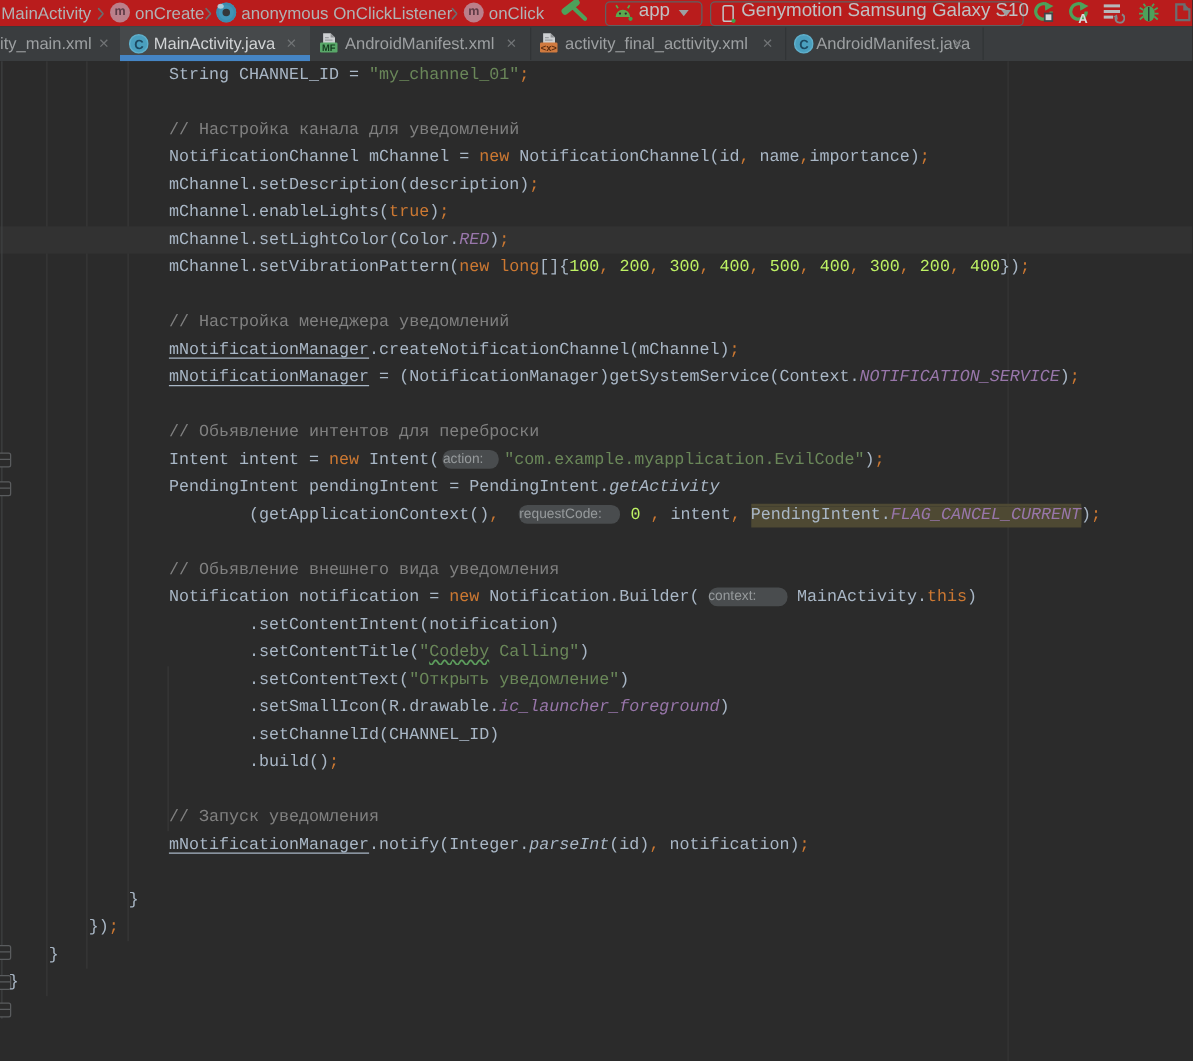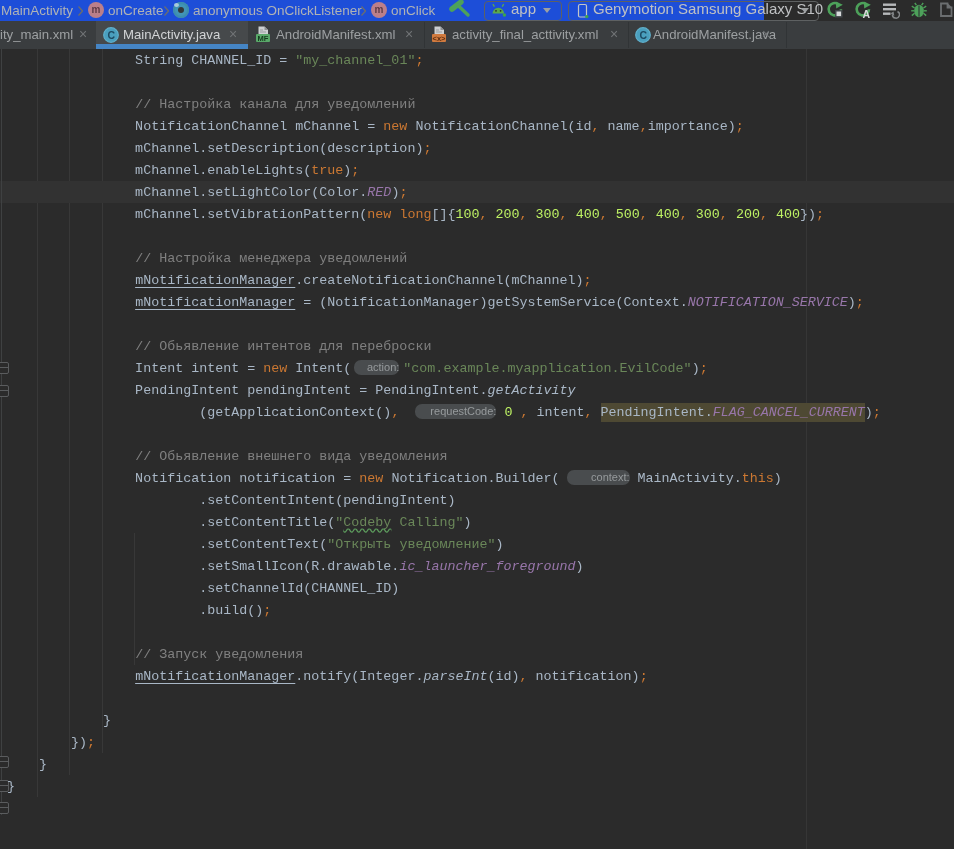--- a/index.html
+++ b/index.html
@@ -1,19 +1,19 @@
 <!DOCTYPE html>
 <html><head>
 <meta charset="utf-8">
 <style>
   html,body{margin:0;padding:0}
   body{-webkit-font-smoothing:antialiased;width:954px;height:849px;overflow:hidden;background:#2b2b2b;position:relative;font-family:"Liberation Sans",sans-serif}
   .abs{position:absolute}
   
-  #crumbs{position:absolute;left:0;top:0;width:764px;height:21px;background:#1d4ed8}
+  #crumbs{position:absolute;left:0;top:0;width:954px;height:21px;background:#b91c1c}
   .bc{position:absolute;top:0;height:21px;line-height:21px;font-size:13.5px;color:#b0b3b5;white-space:nowrap}
   .chev{position:absolute;top:6px;width:5px;height:10px}
   .mico{position:absolute;top:2px;width:16px;height:16px;border-radius:50%;background:#bb7f8a;text-align:center;line-height:15px;font-size:10px;font-weight:bold;color:#5e3b46}
   .aico{position:absolute;top:2px;width:16px;height:16px;border-radius:50%;background:#4194b6;box-shadow:inset 0 0 0 2px #3c8cae}
   .aico:before{content:"";position:absolute;left:5px;top:5px;width:6px;height:6px;border-radius:50%;background:#34383a}
   .aico:after{content:"";position:absolute;left:1px;top:1px;width:5px;height:4px;border-radius:50%;background:#bcd6e2;opacity:.85}
   
   #tabs{position:absolute;left:0;top:21px;width:954px;height:28px;background:#3a3d3f}
   .tab-sep{position:absolute;top:22px;width:1px;height:26px;background:#313436}
   .tabtxt{position:absolute;top:21px;height:27px;line-height:27px;font-size:13.2px;color:#9da0a2;white-space:nowrap}
@@ -29,21 +29,21 @@
   .k{color:#cc7832}
   .s{color:#6a8759}
   .n{color:#bef264}
   .c{color:#808080}
   .p{color:#cc7832}
   .i{color:#9876aa;font-style:italic}
   .sm{font-style:italic}
   .u{text-decoration:underline;text-underline-offset:3px}
   .w{color:#6a8759;text-decoration:underline wavy #5c9c5c;text-underline-offset:2px}
   .hl{background:#4e4933;box-shadow:0 2px 0 #4e4933,0 -2px 0 #4e4933}
-  .hint{display:inline-block;vertical-align:1px;height:15px;line-height:15px;border-radius:7px;background:#494c4e;color:#969a9c;font-family:"Liberation Sans",sans-serif;font-size:11px;text-align:right}
+  .hint{display:inline-block;vertical-align:1px;height:15px;line-height:15px;border-radius:7px;background:#494c4e;color:#969a9c;font-family:"Liberation Sans",sans-serif;font-size:11px;text-align:left}
   
   #gut-line{position:absolute;left:1px;top:0;width:1px;height:766px;background:#3f4142}
   .knob{position:absolute;left:-3px;width:10px;height:10px;border:1px solid #5a5c5e;border-radius:2px;background:#2b2b2b}
   .knob:after{content:"";position:absolute;left:0;right:0;top:4px;height:1px;background:#5a5c5e}
   
   .combo{position:absolute;top:1px;height:18px;border:1px solid #5e6162;border-radius:4px}
   .combotxt{position:absolute;top:0;height:18px;line-height:18px;font-size:15px;color:#bfc1c3;white-space:nowrap}
   .caret-down{position:absolute;width:0;height:0;border-left:4px solid transparent;border-right:4px solid transparent;border-top:5px solid #9da0a2}
 </style>
 </head>
@@ -204,21 +204,21 @@
 <div class="ln">                <span class="u">mNotificationManager</span>.createNotificationChannel(mChannel)<span class="p">;</span></div>
 <div class="ln">                <span class="u">mNotificationManager</span> = (NotificationManager)getSystemService(Context.<span class="i">NOTIFICATION_SERVICE</span>)<span class="p">;</span></div>
 <div class="ln"></div>
 <div class="ln">                <span class="c">// Обьявление интентов для переброски</span></div>
 <div class="ln">                Intent intent = <span class="k">new</span> Intent(<span class="hint" style="width:45px;margin-left:3px;margin-right:4px">action:</span><span class="s">"com.example.myapplication.EvilCode"</span>)<span class="p">;</span></div>
 <div class="ln">                PendingIntent pendingIntent = PendingIntent.<span class="sm">getActivity</span></div>
 <div class="ln">                        (getApplicationContext()<span class="p">,</span> <span class="hint" style="width:81px;margin-left:8px;margin-right:0px">requestCode:</span> <span class="n">0</span> <span class="p">,</span> intent<span class="p">,</span> <span class="hl">PendingIntent.<span class="i">FLAG_CANCEL_CURRENT</span></span>)<span class="p">;</span></div>
 <div class="ln"></div>
 <div class="ln">                <span class="c">// Обьявление внешнего вида уведомления</span></div>
 <div class="ln">                Notification notification = <span class="k">new</span> Notification.Builder(<span class="hint" style="width:63px;margin-left:7px;margin-right:0px">context:</span> MainActivity.<span class="k">this</span>)</div>
-<div class="ln">                        .setContentIntent(pendingIntent)</div>
+<div class="ln">                        .setContentIntent(notification)</div>
 <div class="ln">                        .setContentTitle(<span class="s">"</span><span class="w">Codeby</span><span class="s"> Calling"</span>)</div>
 <div class="ln">                        .setContentText(<span class="s">"Открыть уведомление"</span>)</div>
 <div class="ln">                        .setSmallIcon(R.drawable.<span class="i">ic_launcher_foreground</span>)</div>
 <div class="ln">                        .setChannelId(CHANNEL_ID)</div>
 <div class="ln">                        .build()<span class="p">;</span></div>
 <div class="ln"></div>
 <div class="ln">                <span class="c">// Запуск уведомления</span></div>
 <div class="ln">                <span class="u">mNotificationManager</span>.notify(Integer.<span class="sm">parseInt</span>(id)<span class="p">,</span> notification)<span class="p">;</span></div>
 <div class="ln"></div>
 <div class="ln">            }</div>

